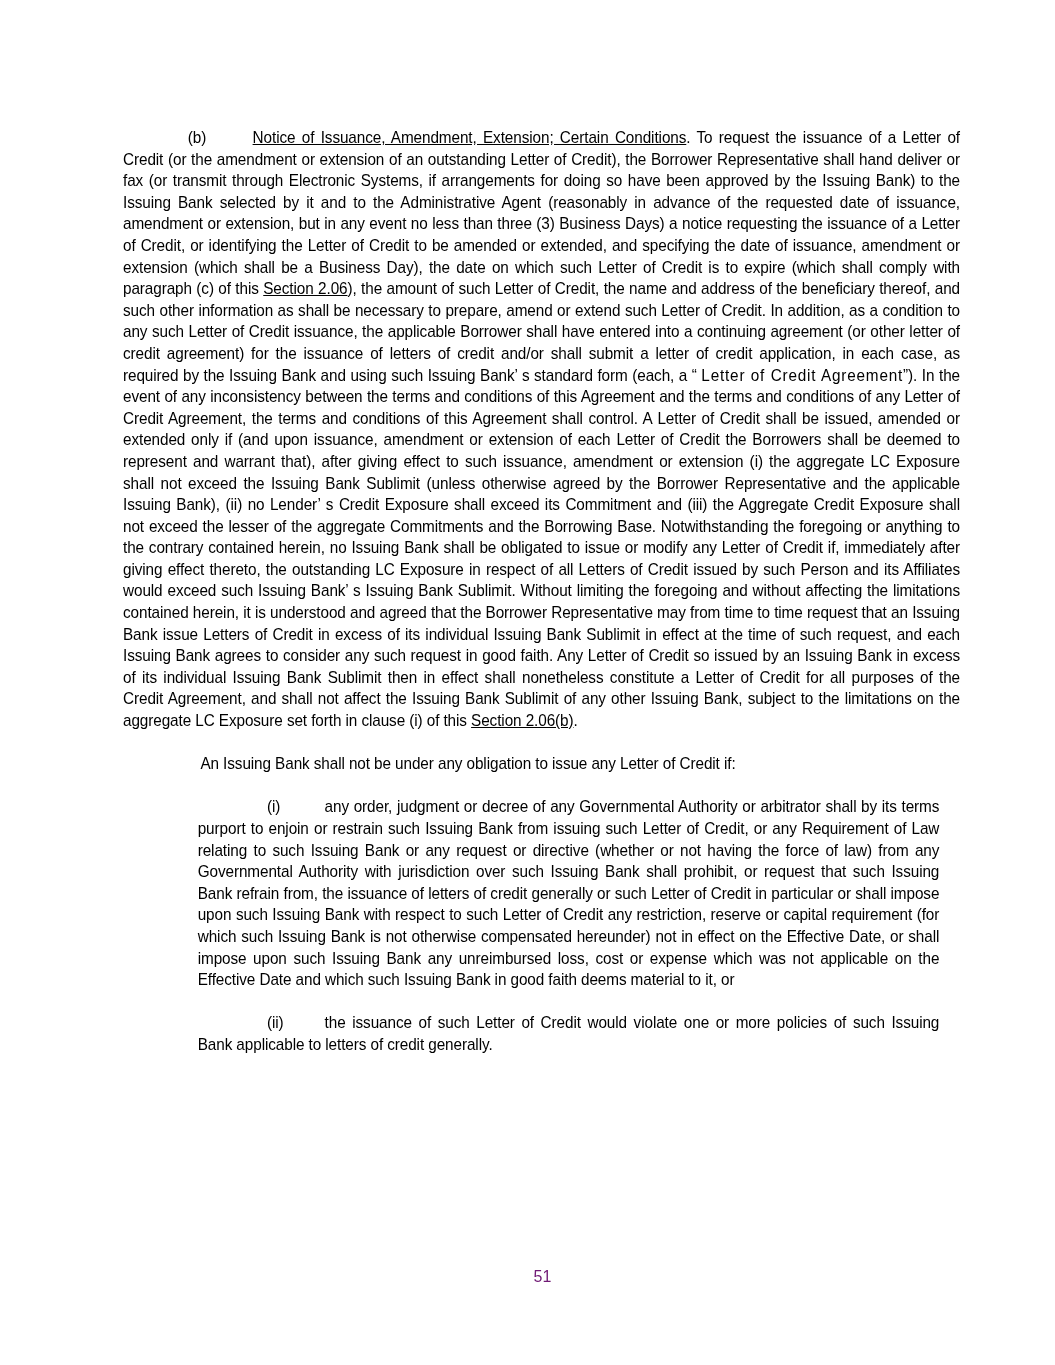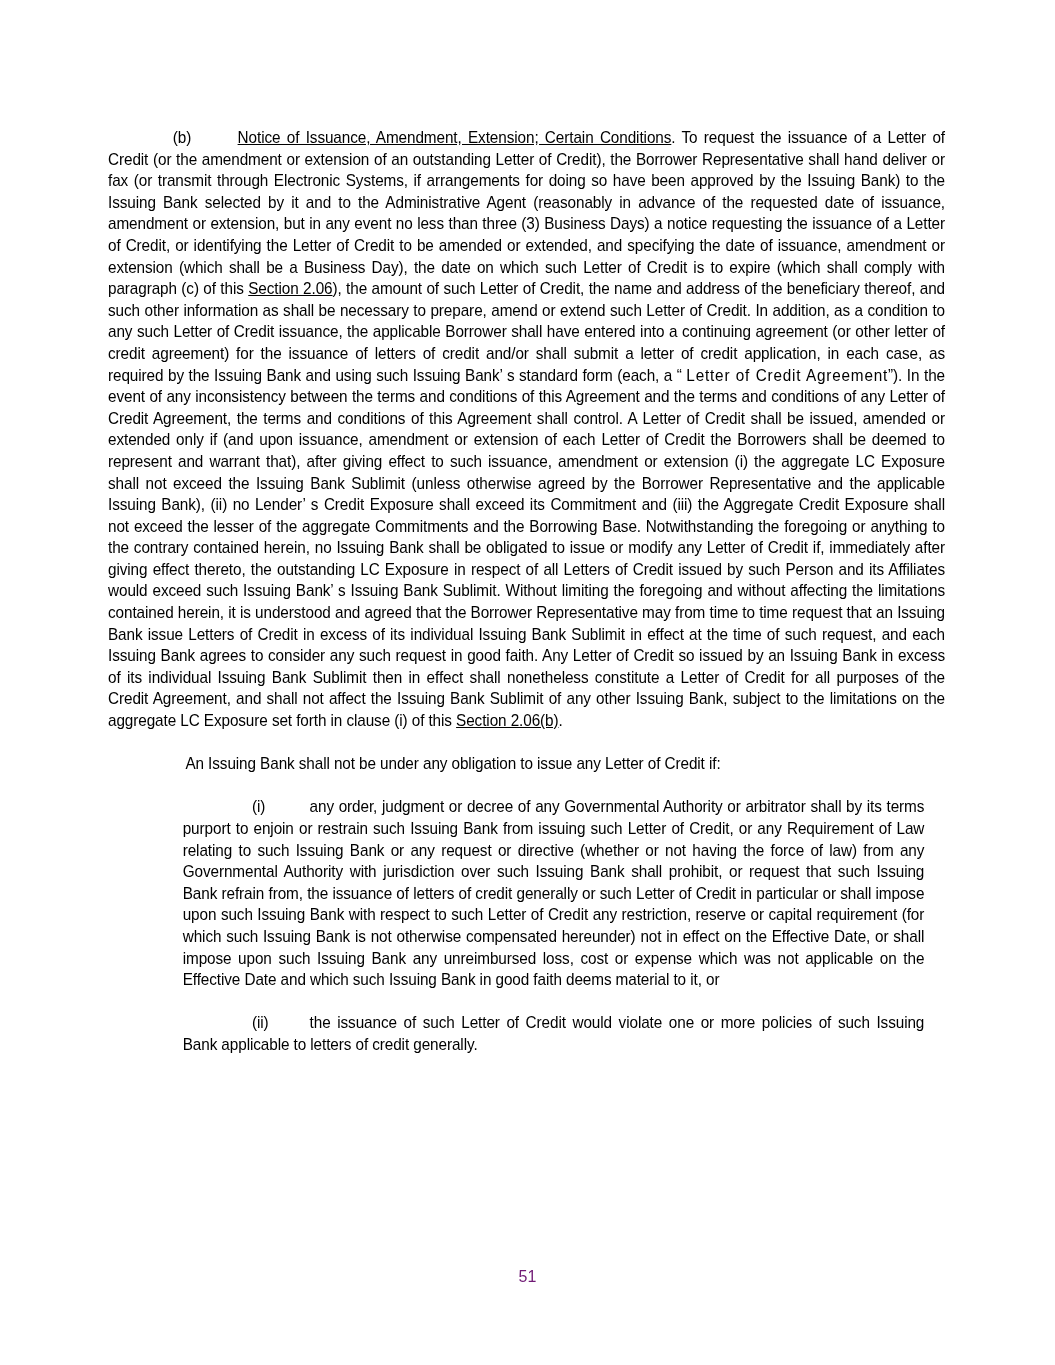--- a/index.html
+++ b/index.html
@@ -4,20 +4,21 @@
 <style>
   html, body { margin: 0; padding: 0; background: #ffffff; }
   .page {
     position: relative;
     width: 1010px;
     height: 1365px;
     background: #ffffff;
     color: #000000;
     font-family: "Liberation Sans", sans-serif;
     overflow: hidden;
+    margin-left: 15px;
   }
   
   .content {
     position: absolute;
     left: 108px;
     top: 127px;
     width: 930px;
     transform: scaleX(0.9);
     transform-origin: 0 0;
     font-size: 17px;

